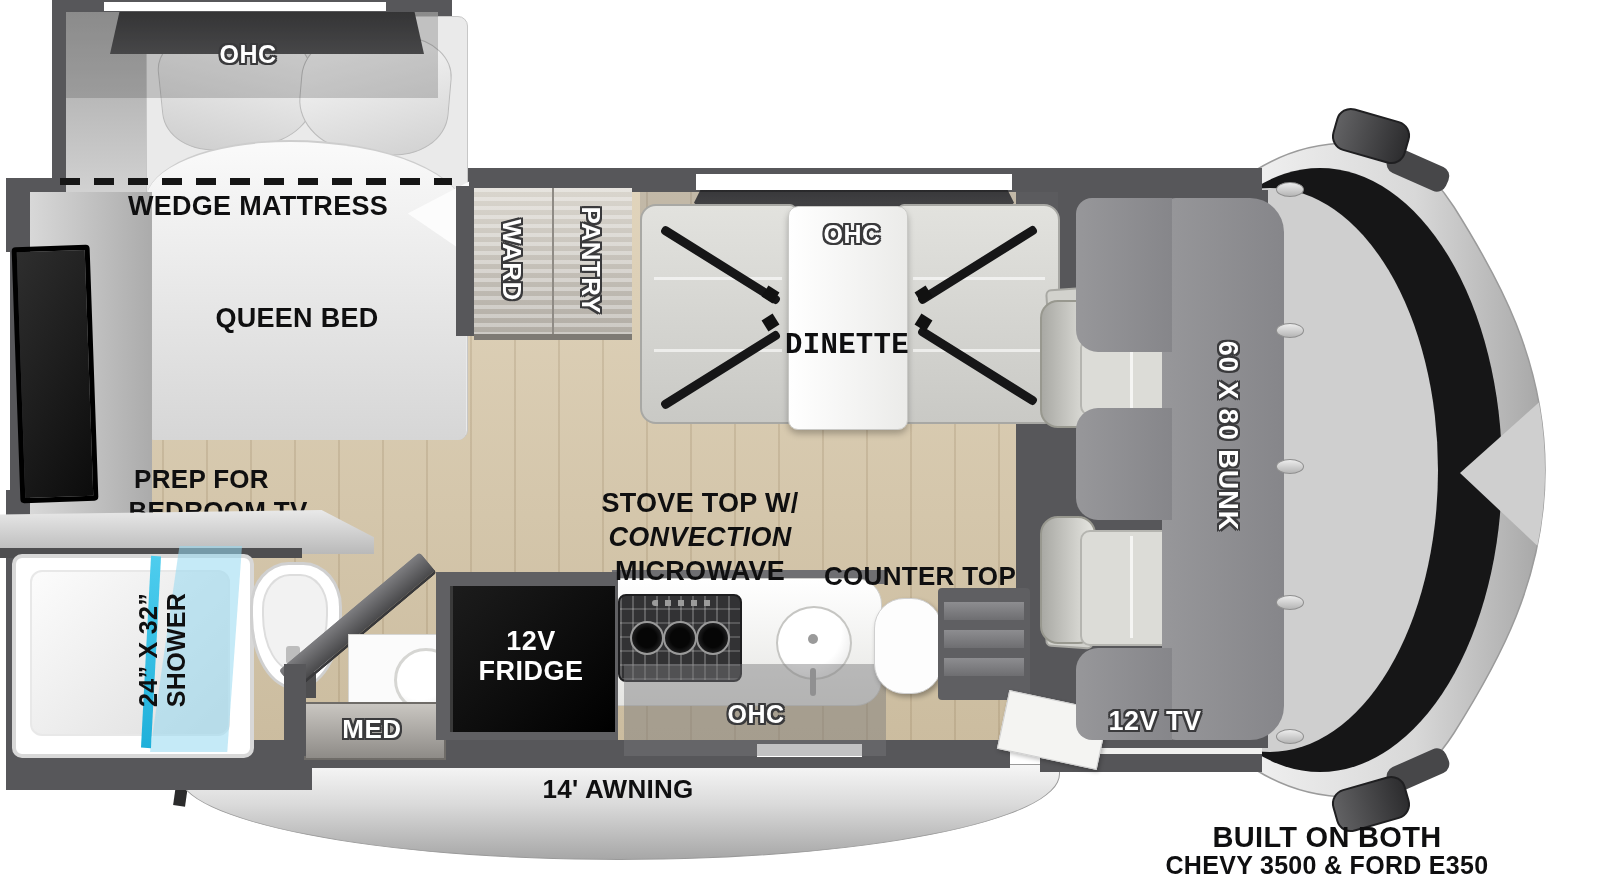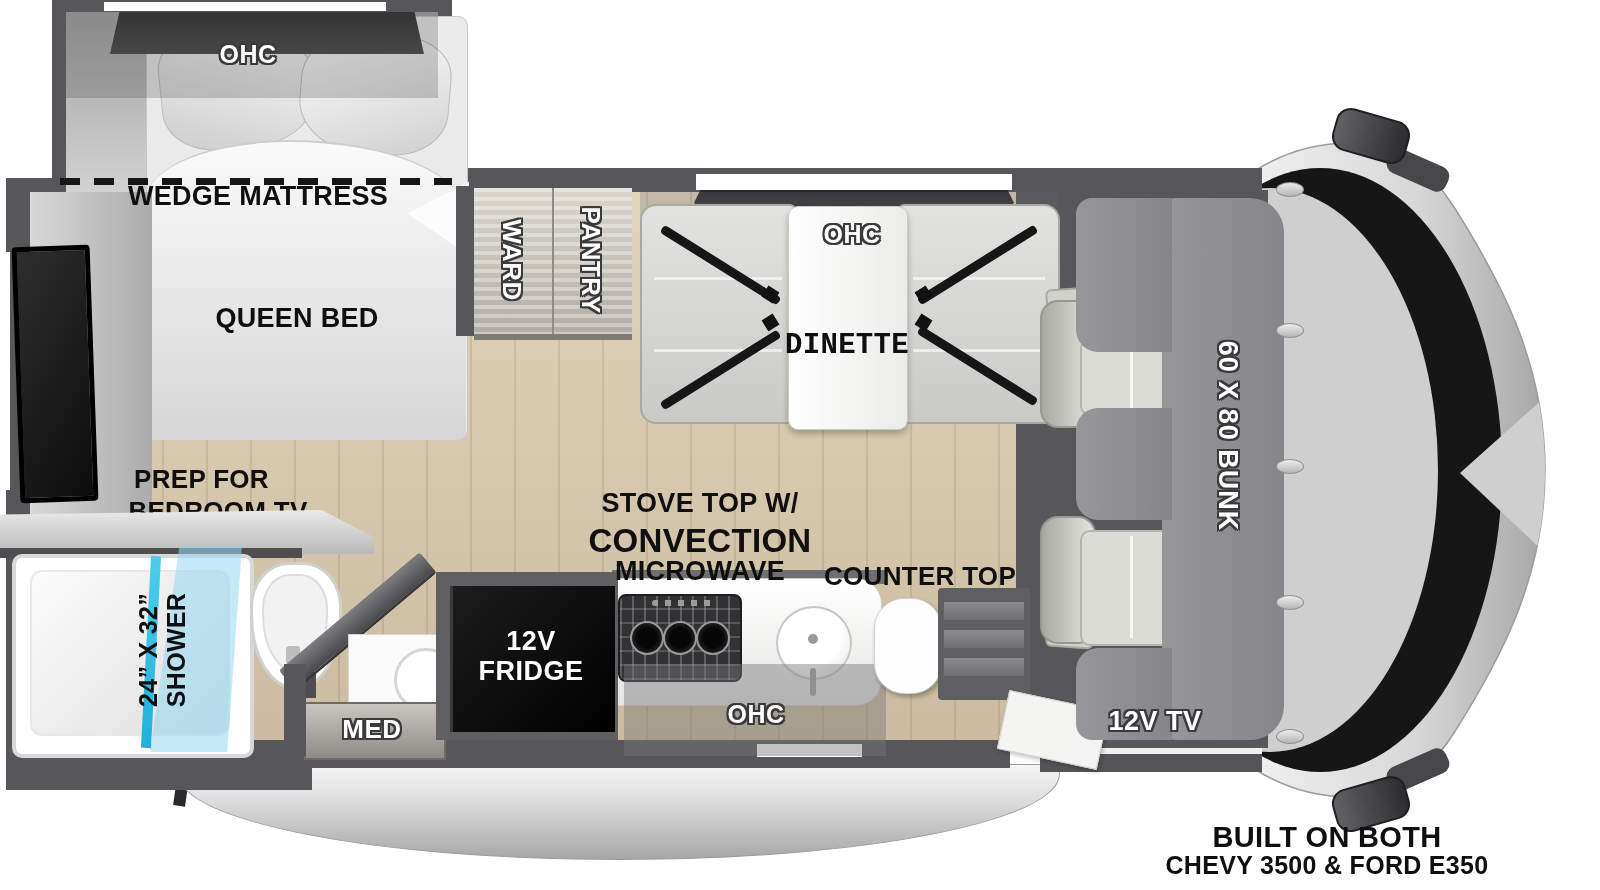--- a/index.html
+++ b/index.html
@@ -26,20 +26,21 @@
 </style>
 </head>
 <body>
 
 <div id="canvas">
 
   <div class="abs" style="left:176px;top:764px;width:12px;height:42px;background:#2b2b2c;transform:rotate(8deg);"></div>
   <div class="abs" style="left:178px;top:764px;width:880px;height:94px;border:1px solid #9a9a9a;
               background:linear-gradient(180deg,#f6f6f6 0%,#dadada 42%,#a7a7a7 100%);
               border-radius:6px 6px 440px 440px / 6px 6px 86px 86px;"></div>
+  <div class="blabel" style="left:518px;top:774px;width:200px;font-size:26px;">14' AWNING</div>
 
   <svg class="abs" style="left:1230px;top:105px;" width="345" height="730" viewBox="0 0 345 730">
     <defs>
       <linearGradient id="cabg" x1="0" y1="0" x2="1" y2="0">
         <stop offset="0" stop-color="#efefef"></stop>
           <stop offset="0.55" stop-color="#d8d8d8"></stop>
           <stop offset="1" stop-color="#a6a6a6"></stop>
       </linearGradient>
       <linearGradient id="mirg" x1="0" y1="0" x2="1" y2="0">
         <stop offset="0" stop-color="#626264"></stop>
@@ -97,21 +98,21 @@
   <div class="abs" style="left:66px;top:12px;width:372px;height:86px;background:rgba(70,70,72,.25);"></div>
   <div class="wlabel" style="left:210px;top:40px;width:76px;font-size:25px;">OHC</div>
 
   <div class="abs" style="left:60px;top:178px;width:392px;height:7px;
               background:repeating-linear-gradient(90deg,#161616 0 20px,transparent 20px 34px);"></div>
 
   <div class="abs" style="left:30px;top:192px;width:122px;height:322px;background:linear-gradient(90deg,#d8d8d8,#ababab);"></div>
   <div class="abs" style="left:16px;top:246px;width:68px;height:246px;background:linear-gradient(120deg,#2e2e2e,#0c0c0c);
               border:5px solid #000;border-radius:4px;transform:rotate(-2deg);"></div>
 
-  <div class="blabel" style="left:108px;top:180px;width:300px;font-size:27px;">WEDGE MATTRESS</div>
+  <div class="blabel" style="left:108px;top:190px;width:300px;font-size:27px;">WEDGE MATTRESS</div>
   <div class="blabel" style="left:177px;top:302px;width:240px;font-size:27px;">QUEEN BED</div>
   <div class="blabel" style="left:98px;top:464px;width:207px;font-size:26px;">PREP FOR</div>
   <div class="blabel" style="left:98px;top:496px;width:240px;font-size:26px;">BEDROOM TV</div>
 
   <div class="abs" style="left:0px;top:510px;width:374px;height:44px;background:linear-gradient(180deg,#e9e9e9,#b9b9b9);
               clip-path:polygon(0 10%,86% 0,100% 62%,100% 100%,0 100%);"></div>
   <div class="abs" style="left:0px;top:548px;width:302px;height:10px;background:#4e4e50;"></div>
 
   <div class="abs" style="left:12px;top:554px;width:234px;height:196px;background:#ffffff;border:4px solid #d8d8d8;border-radius:10px;"></div>
   <div class="abs" style="left:30px;top:570px;width:196px;height:162px;background:linear-gradient(135deg,#fcfcfc,#dedede);
@@ -214,21 +215,21 @@
 
   <div class="abs" style="left:938px;top:588px;width:92px;height:112px;background:#5f5f62;border-radius:4px;">
     <div class="tread" style="top:14px;"></div>
       <div class="tread" style="top:42px;"></div>
       <div class="tread" style="top:70px;"></div>
   </div>
   <div class="abs" style="left:1002px;top:700px;width:100px;height:58px;background:#f4f4f2;border:1px solid #cfcfcf;
               transform:rotate(12deg);box-shadow:2px 2px 4px rgba(0,0,0,.25);"></div>
 
   <div class="blabel" style="left:560px;top:487px;width:280px;font-size:27px;">STOVE TOP W/</div>
-  <div class="blabel" style="left:560px;top:521px;width:280px;font-size:33px;">CONVECTION</div>
+  <div class="blabel" style="left:560px;top:521px;width:280px;font-size:27px;font-style:italic;">CONVECTION</div>
   <div class="blabel" style="left:560px;top:555px;width:280px;font-size:27px;text-align:center;">MICROWAVE</div>
   <div class="blabel" style="left:800px;top:561px;width:240px;font-size:26px;">COUNTER TOP</div>
 
   <div class="abs" style="left:1046px;top:288px;width:44px;height:26px;background:#d2d2cd;border:2px solid #a8a8a3;border-radius:6px;transform:rotate(-4deg);"></div>
   <div class="abs" style="left:1040px;top:300px;width:52px;height:124px;background:linear-gradient(90deg,#a9a9a4,#e6e6e1);
               border:2px solid #98988f;border-radius:18px;"></div>
   <div class="abs" style="left:1080px;top:338px;width:98px;height:74px;background:#dcdcd7;border:2px solid #b5b5b0;border-radius:10px;">
     <div class="abs" style="left:48px;top:4px;width:3px;height:64px;background:rgba(255,255,255,.7);"></div>
   </div>
 

